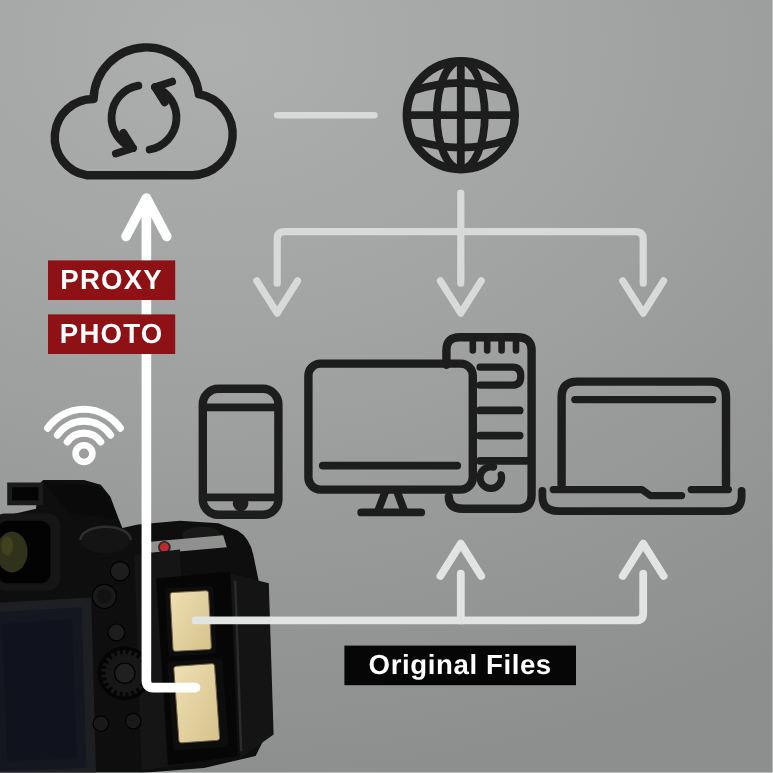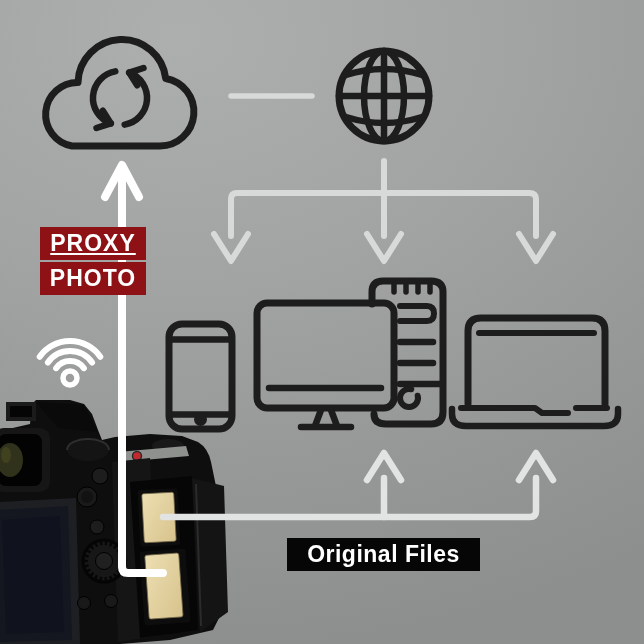--- a/index.html
+++ b/index.html
@@ -18,21 +18,21 @@
   svg{position:absolute;inset:0;display:block;}
   .sd{stroke:var(--icon-stroke);fill:none;stroke-linecap:round;stroke-linejoin:round;}
   .sg{stroke:var(--connector-gray);fill:none;stroke-linecap:round;stroke-linejoin:round;}
   .sb{stroke:var(--connector-bright);fill:none;stroke-linecap:round;stroke-linejoin:round;}
   .sw{stroke:var(--connector-white);fill:none;stroke-linecap:round;stroke-linejoin:round;}
   .badge{
     position:absolute;display:flex;align-items:center;justify-content:center;
     color:var(--badge-text);font-weight:700;font-size:23px;line-height:1;letter-spacing:1px;
   }
   .badge-red{background:var(--proxy-badge-bg);left:40px;width:106px;height:33px;}
-  #proxy-badge{top:227px;text-decoration:underline;}
+  #proxy-badge{top:217px;}
   #photo-badge{top:262px;}
   #original-files-badge{
     background:var(--files-badge-bg);left:287px;top:538px;width:193px;height:33px;letter-spacing:.5px;
   }
 </style>
 </head>
 <body>
 
 <div class="stage">
   <svg viewBox="0 0 644 644" width="644" height="644">

